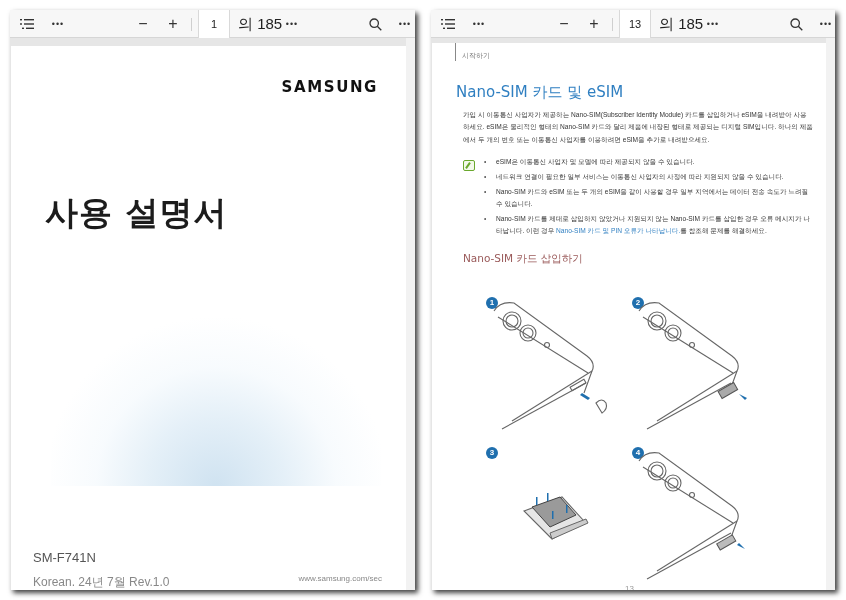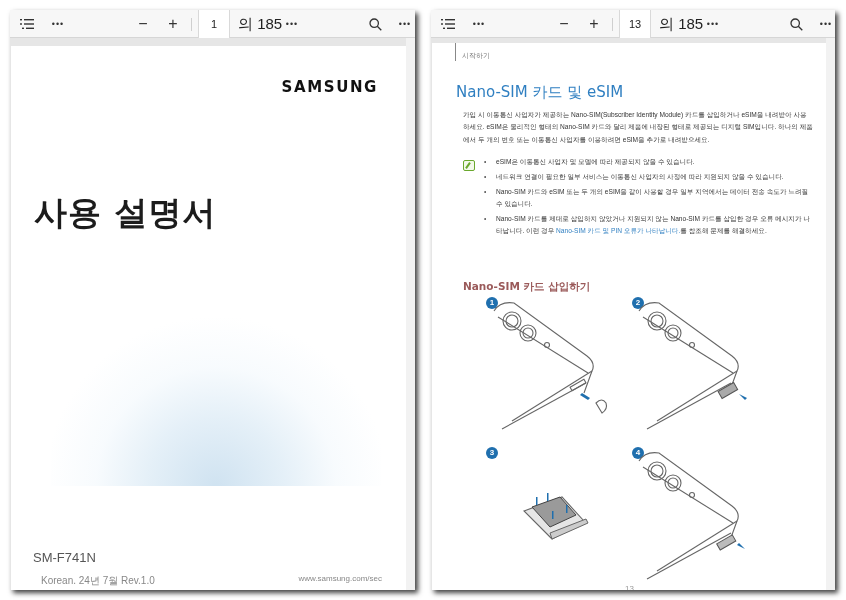--- a/index.html
+++ b/index.html
@@ -13,38 +13,38 @@
   .sep { position: absolute; top: 8px; width: 1px; height: 13px; background: #cfcfcf; }
   .page-input { position: absolute; top: 0; height: 28px; width: 32px; border: 1px solid #d9d9d9; border-top: none; border-bottom: none; background: #fff; font-size: 11px; text-align: center; line-height: 28px; color: #222; }
   .page-total { position: absolute; top: 0; height: 28px; line-height: 28px; font-size: 15px; color: #222; }
   .page { position: absolute; background: #ffffff; }
   #viewer-left .page { left: 0; top: 36px; width: 396px; height: 544px; border-left: 1px solid #e6e6e6; }
   #viewer-right .page { left: 0; top: 33px; width: 396px; height: 547px; border-left: 1px solid #e6e6e6; }
   .scroll-strip { position: absolute; right: 0; top: 28px; width: 9px; bottom: 0; background: #f2f2f2; }
 
   
   .brand { position: absolute; right: 28px; top: 32px; font-family: "DejaVu Sans", sans-serif; font-weight: bold; font-size: 15px; letter-spacing: 1.6px; color: #111; }
-  .cover-title { position: absolute; left: 23px; top: 145px; font-family: "DejaVu Sans", sans-serif; font-weight: bold; font-size: 33px; color: #1c1c1c; letter-spacing: 1px; }
+  .cover-title { position: absolute; left: 34px; top: 145px; font-family: "DejaVu Sans", sans-serif; font-weight: bold; font-size: 33px; color: #1c1c1c; letter-spacing: 1px; }
   .glow { position: absolute; left: 40px; top: 270px; width: 330px; height: 170px; background: radial-gradient(ellipse 52% 100% at 50% 100%, rgba(205,225,240,0.95) 0%, rgba(222,236,246,0.8) 40%, rgba(240,247,252,0.5) 70%, rgba(255,255,255,0) 100%); }
   .model { position: absolute; left: 22px; top: 504px; font-size: 13px; color: #555; }
-  .revision { position: absolute; left: 30px; top: 528px; font-size: 10px; color: #888; }
+  .revision { position: absolute; left: 22px; top: 528px; font-size: 12px; color: #888; }
   .site { position: absolute; right: 24px; top: 528px; font-size: 8px; color: #888; margin-left: 48px; }
 
   
   .section-mark { position: absolute; left: 23px; top: 0; width: 1px; height: 18px; background: #888; }
   .section-label { position: absolute; left: 30px; top: 8px; font-size: 7px; color: #777; }
   .h1 { position: absolute; left: 24px; top: 40px; font-size: 15px; color: #2f7fc1; font-family: "DejaVu Sans", sans-serif; }
   .para { position: absolute; left: 31px; top: 66px; width: 350px; font-size: 6.6px; line-height: 12.3px; color: #333; }
   .note-icon { position: absolute; left: 31px; top: 117px; width: 12px; height: 11px; border: 1.5px solid #6aa82d; border-radius: 2px; background: #f3f9ea; }
   .note-icon::after { content: ""; position: absolute; left: 3px; top: 1px; width: 2px; height: 7px; background: #6aa82d; transform: rotate(35deg); }
   .bullets { position: absolute; left: 52px; top: 113px; width: 330px; list-style: none; }
   .bullets li { position: relative; padding-left: 12px; font-size: 6.6px; line-height: 12.3px; color: #333; margin-bottom: 2.5px; }
   .bullets li::before { content: "•"; position: absolute; left: 0; top: 0; color: #555; }
   .link { color: #2f7fc1; }
-  .h2 { position: absolute; left: 31px; top: 237px; font-size: 10.5px; color: #9a5a5a; font-weight: bold; font-family: "DejaVu Sans", sans-serif; }
+  .h2 { position: absolute; left: 31px; top: 209px; font-size: 10.5px; color: #9a5a5a; font-weight: normal; font-family: "DejaVu Sans", sans-serif; }
   .step-badge { position: absolute; width: 12px; height: 12px; border-radius: 50%; background: #1f6fae; color: #fff; font-size: 8px; font-weight: bold; text-align: center; line-height: 12px; }
   .illus { position: absolute; }
   .page-num { position: absolute; left: 0; right: 0; top: 541px; text-align: center; font-size: 8px; color: #999; }
 </style>
 </head>
 <body>
 
 <div class="viewer" id="viewer-left">
   <div class="toolbar">
     <div class="tb" style="left:6px;width:22px;">

